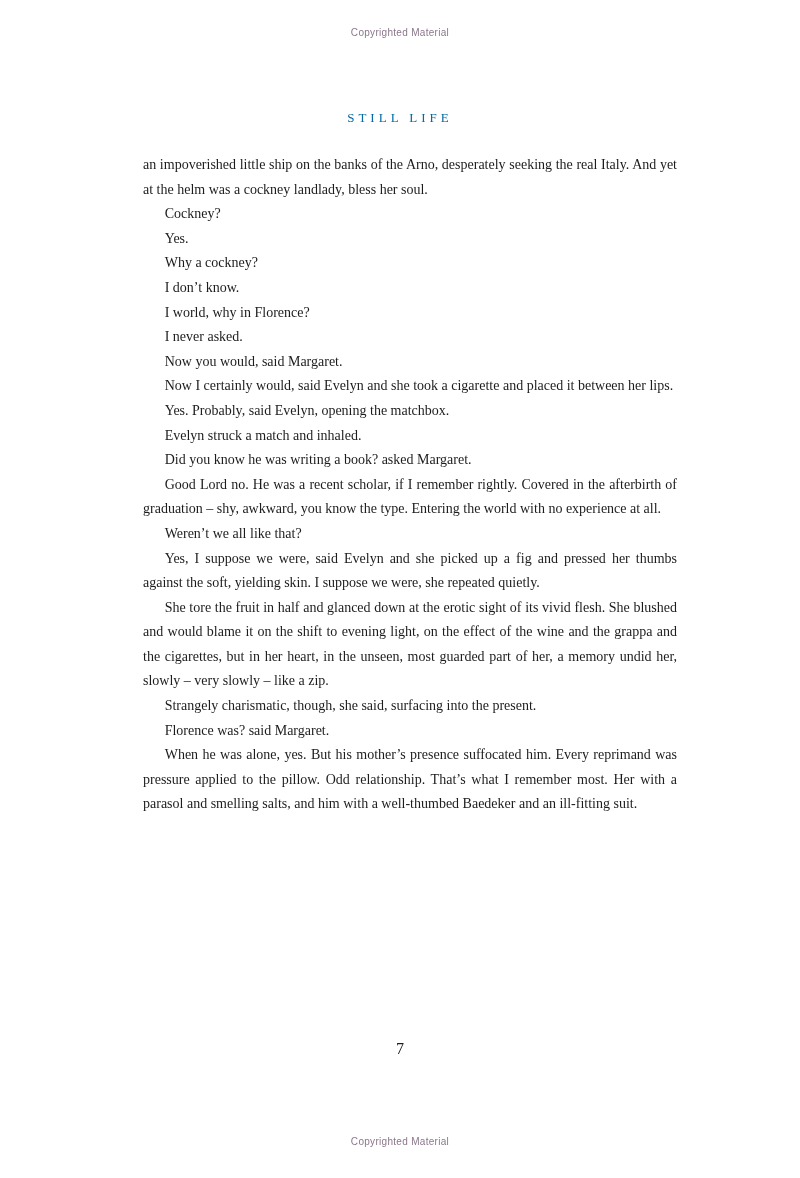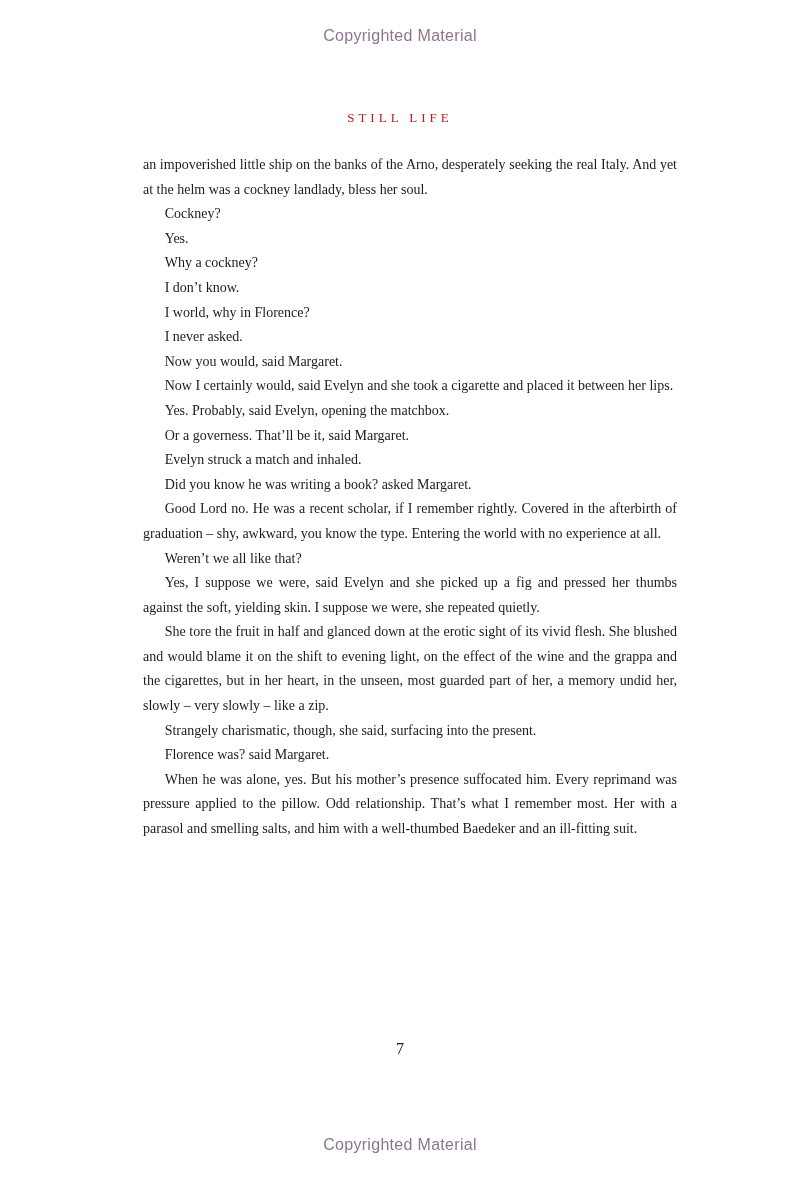--- a/index.html
+++ b/index.html
@@ -14,35 +14,35 @@
     font-family: "Liberation Serif", "DejaVu Serif", serif;
     color: #1c1c1c;
     -webkit-font-smoothing: antialiased;
   }
   .copyright {
     position: absolute;
     left: 0;
     width: 800px;
     text-align: center;
     font-family: "Liberation Sans", sans-serif;
-    font-size: 16px;
+    font-size: 10px;
     color: #8a768c;
     letter-spacing: 0.3px;
   }
   .copyright.top { top: 27px; }
   .copyright.bottom { top: 1136px; }
   .running-header {
     position: absolute;
     top: 110px;
     left: 0;
     width: 800px;
     text-align: center;
     font-size: 13px;
     letter-spacing: 4px;
-    color: #b91c1c;
+    color: #0369a1;
   }
   .page-body {
     position: absolute;
     top: 153px;
     left: 143px;
     width: 534px;
     font-size: 14px;
     line-height: 24.6px;
     text-align: justify;
     color: #1c1c1c;
@@ -75,21 +75,20 @@
   <p>an impoverished little ship on the banks of the Arno, desperately seeking the real Italy. And yet at the helm was a cockney landlady, bless her soul.</p>
   <p class="indent">Cockney?</p>
   <p class="indent">Yes.</p>
   <p class="indent">Why a cockney?</p>
   <p class="indent">I don’t know.</p>
   <p class="indent">I world, why in Florence?</p>
   <p class="indent">I never asked.</p>
   <p class="indent">Now you would, said Margaret.</p>
   <p class="indent">Now I certainly would, said Evelyn and she took a cigarette and placed it between her lips.</p>
   <p class="indent">Yes. Probably, said Evelyn, opening the matchbox.</p>
-  <p class="indent">Or a governess. That’ll be it, said Margaret.</p>
   <p class="indent">Evelyn struck a match and inhaled.</p>
   <p class="indent">Did you know he was writing a book? asked Margaret.</p>
   <p class="indent">Good Lord no. He was a recent scholar, if I remember rightly. Covered in the afterbirth of graduation – shy, awkward, you know the type. Entering the world with no experience at all.</p>
   <p class="indent">Weren’t we all like that?</p>
   <p class="indent">Yes, I suppose we were, said Evelyn and she picked up a fig and pressed her thumbs against the soft, yielding skin. I suppose we were, she repeated quietly.</p>
   <p class="indent">She tore the fruit in half and glanced down at the erotic sight of its vivid flesh. She blushed and would blame it on the shift to evening light, on the effect of the wine and the grappa and the cigarettes, but in her heart, in the unseen, most guarded part of her, a memory undid her, slowly – very slowly – like a zip.</p>
   <p class="indent">Strangely charismatic, though, she said, surfacing into the present.</p>
   <p class="indent">Florence was? said Margaret.</p>
   <p class="indent">When he was alone, yes. But his mother’s presence suffocated him. Every reprimand was pressure applied to the pillow. Odd relationship. That’s what I remember most. Her with a parasol and smelling salts, and him with a well-thumbed Baedeker and an ill-fitting suit.</p>
 </div>

